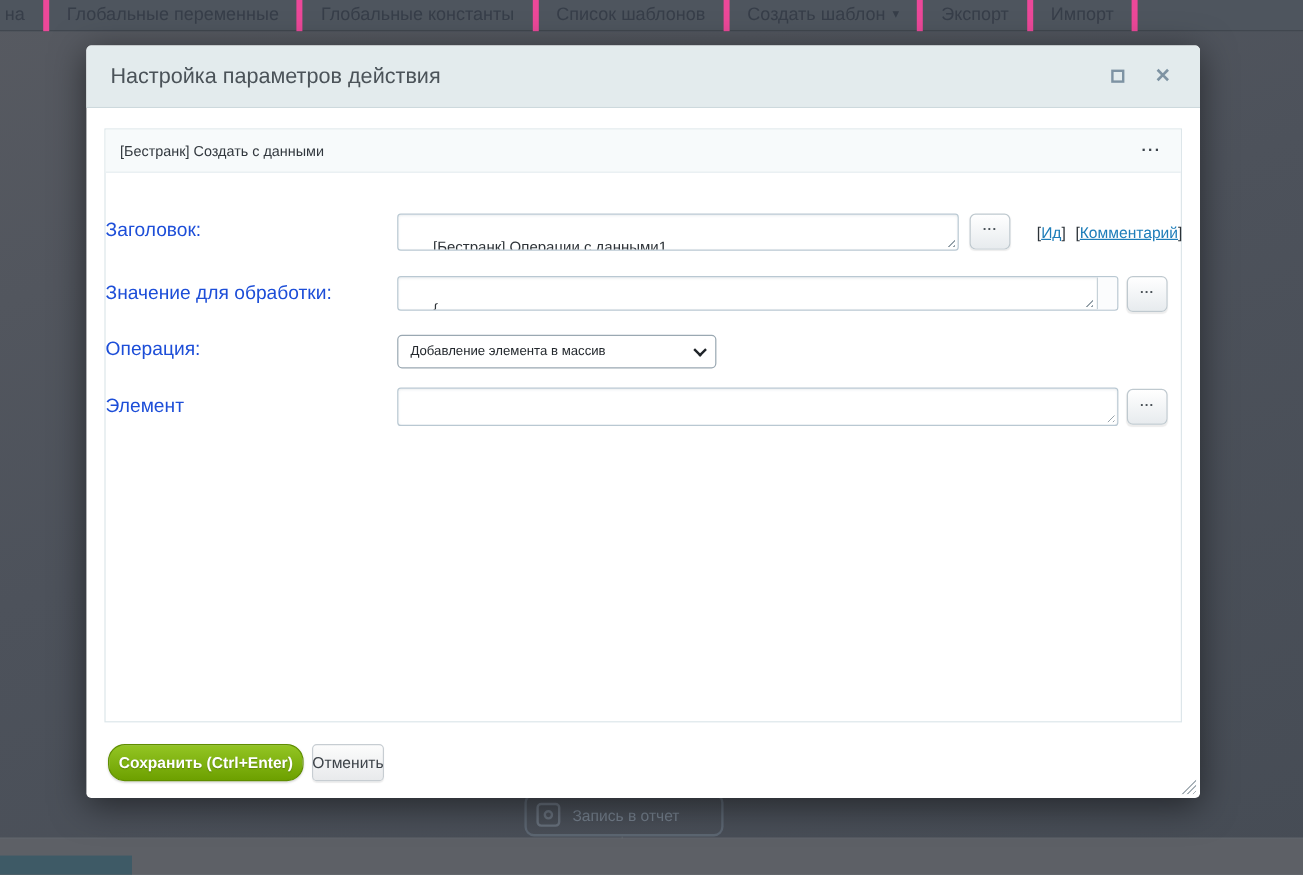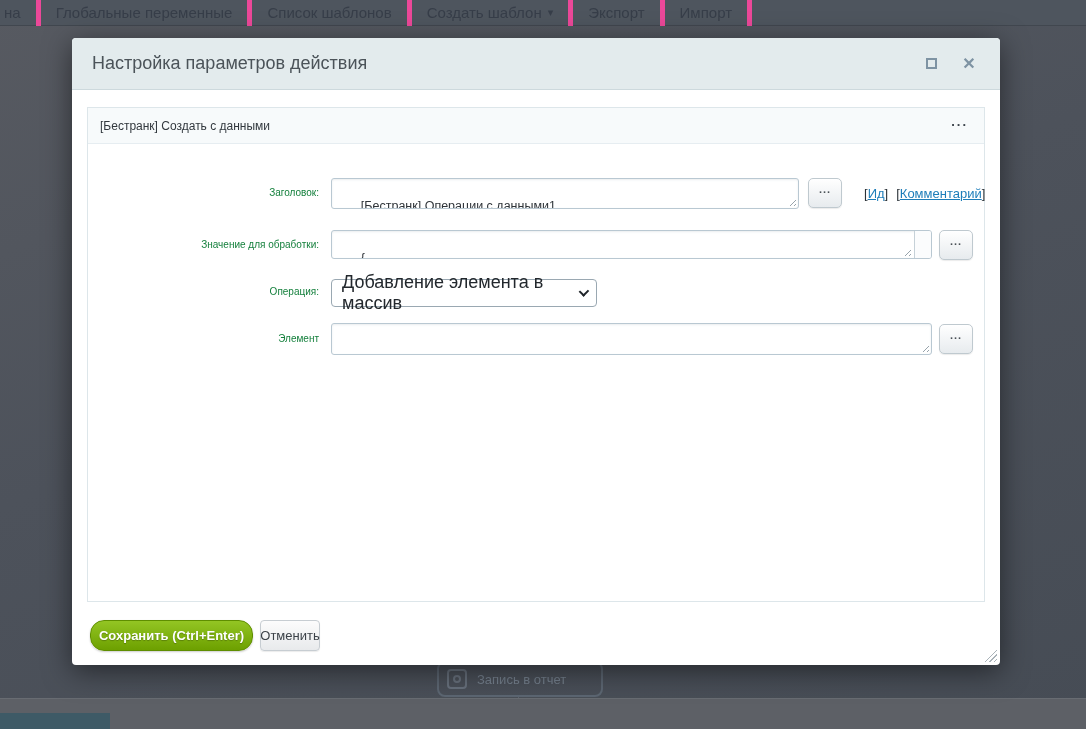--- a/index.html
+++ b/index.html
@@ -71,22 +71,22 @@
     display:flex; align-items:center; padding:0 12px;
     font-size:12px; color:#32383e;
   }
   .panel-menu {
     margin-left:auto; font-weight:bold; letter-spacing:2px; color:#3c434b;
     font-size:13px; cursor:pointer; line-height:0.4; padding:0 4px 8px 4px;
   }
 
   
   .frm-label {
-    position:absolute; left:0; width:231px; text-align:right;
-    font-size:10px; color:#15803d; line-height:30px;
+    position:absolute; left:0; width:231px; 
+    font-size:16px; color:#1d4ed8; line-height:30px;
   }
   .box {
     position:absolute; background:#fff;
     border:1px solid #b9c8d2; border-radius:3px;
     font-size:12.5px; color:#2e3338; padding:6px 8px 0 8px;
     box-shadow:inset 0 1px 2px rgba(120,140,155,.15);
     overflow:hidden; white-space:pre;
   }
   .grip {
     position:absolute; right:2px; bottom:2px; width:9px; height:9px;
@@ -113,21 +113,21 @@
     padding-bottom:6px;
   }
 
   .links { position:absolute; left:776px; top:70px; height:30px; display:flex; align-items:center; gap:8px; font-size:13px; }
   .lk { white-space:nowrap; color:#2b3238; }
   .lk a { text-decoration:underline; cursor:pointer;margin-top:40px; }
 
   .select-box {
     position:absolute; left:243px; top:171px; width:266px; height:28px;
     border:1px solid #9aa8b2; border-radius:4px; background:#fff;
-    display:flex; align-items:center; padding:0 10px; font-size:18px; color:#23282d;
+    display:flex; align-items:center; padding:0 10px; font-size:11px; color:#23282d;
     cursor:pointer;
   }
   .chev {
     margin-left:auto; width:8px; height:8px;
     border-right:2px solid #1f2429; border-bottom:2px solid #1f2429;
     transform:rotate(45deg) translateY(-2px);
   }
 
   
   .btn-save {
@@ -156,20 +156,23 @@
 </style>
 </head>
 <body>
 
 <div class="topnav">
   <div class="nav-item">
       <span>на</span>
     </div>
   <div class="nav-item">
       <span>Глобальные переменные</span>
+    </div>
+  <div class="nav-item">
+      <span>Глобальные константы</span>
     </div>
   <div class="nav-item">
       <span>Список шаблонов</span>
     </div>
   <div class="nav-item">
     <span>Создать шаблон</span>
     <span class="caret">▾</span>
   </div>
   <div class="nav-item">
       <span>Экспорт</span>

